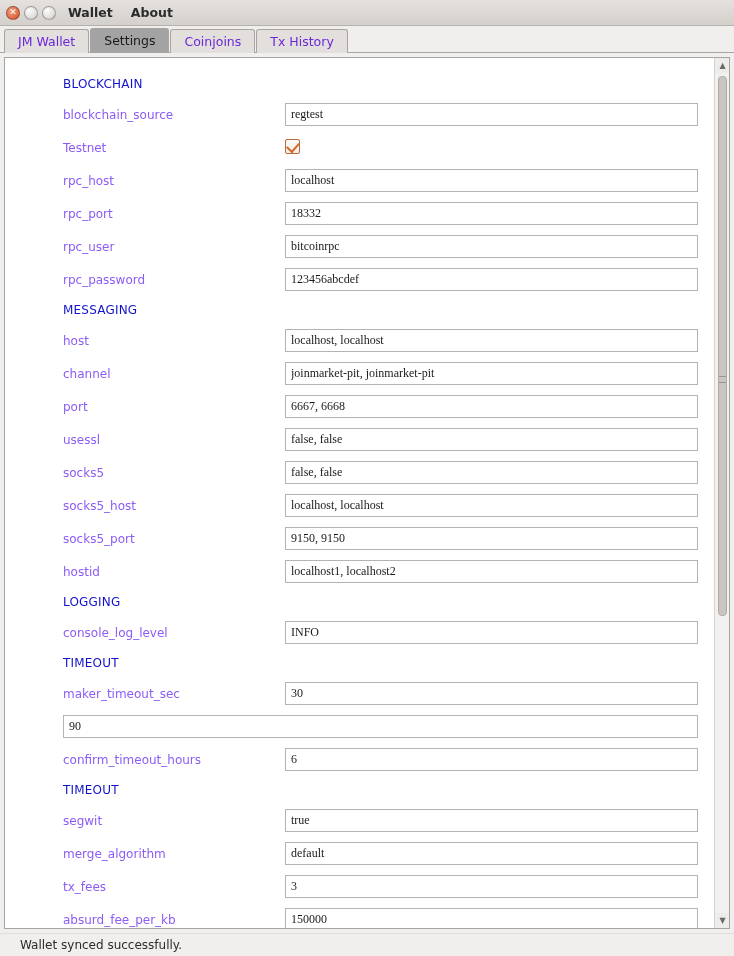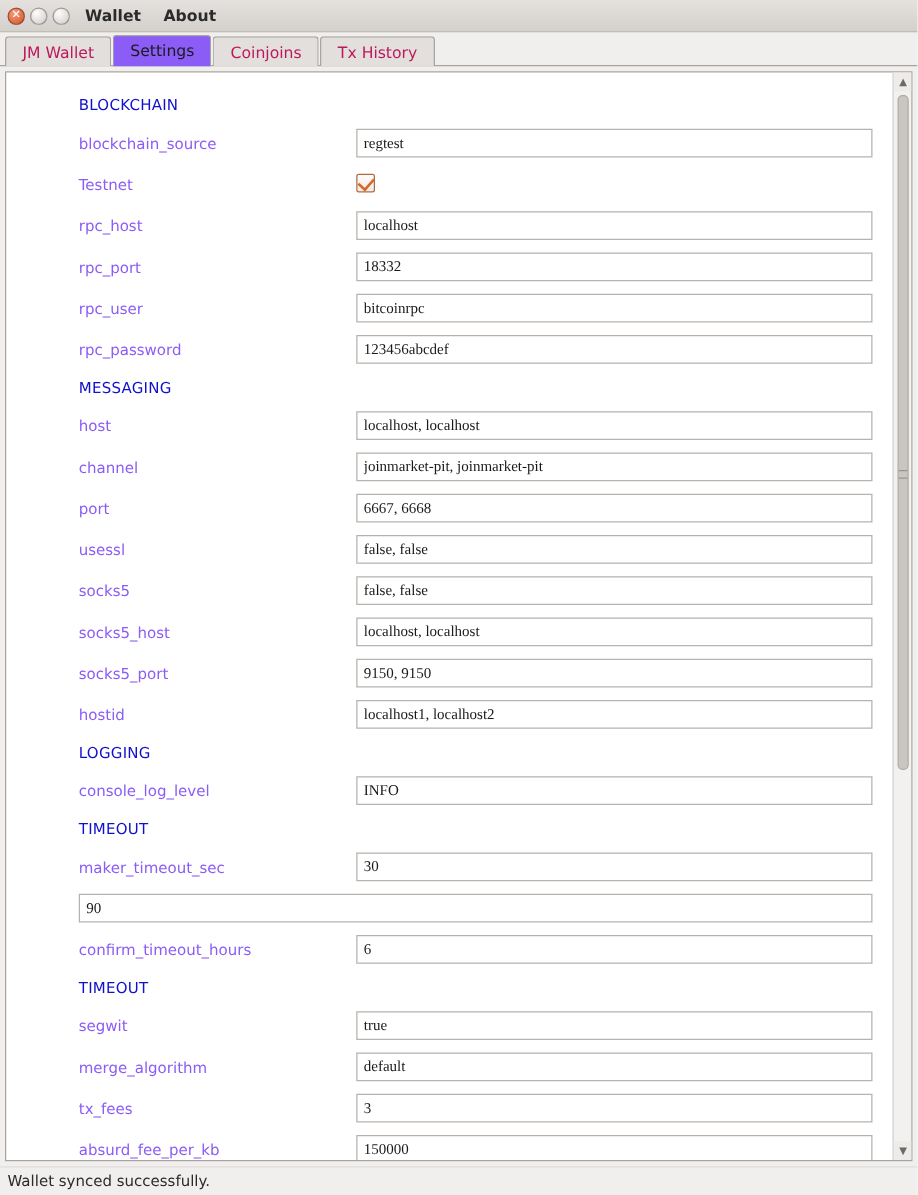--- a/index.html
+++ b/index.html
@@ -46,30 +46,30 @@
     padding-left: 4px;
     border-bottom: 1px solid #a9a49f;
     position: relative;
   }
   .tab {
     height: 24px;
     line-height: 23px;
     padding: 0 13px;
     margin-right: 1px;
     font-size: 12.5px;
-    color: #be185d;
+    color: #6d28d9;
     background: #e2dfdc;
     border: 1px solid #a9a49f;
     border-bottom: none;
     border-radius: 3px 3px 0 0;
     position: relative;
     top: 1px;
   }
   .tab.active {
-    background: #8b5cf6;
+    background: #a3a3a3;
     color: #1a1a1a;
     height: 25px;
     line-height: 24px;
     z-index: 2;
   }
 
   
   .body {
     height: 880px;
     background: #f0efee;
@@ -172,21 +172,21 @@
     border-top: 1px solid #9a9590;
     border-bottom: 1px solid #9a9590;
   }
 
   
   .statusbar {
     height: 22px;
     background: #f0efee;
     display: flex;
     align-items: center;
-    padding-left: 6px;
+    padding-left: 20px;
     font-size: 12px;
     color: #2b2b2b;
     border-top: 1px solid #e0ddda;
   }
 </style>
 </head>
 <body>
 
 <div class="titlebar">
   <div class="wbtns">

